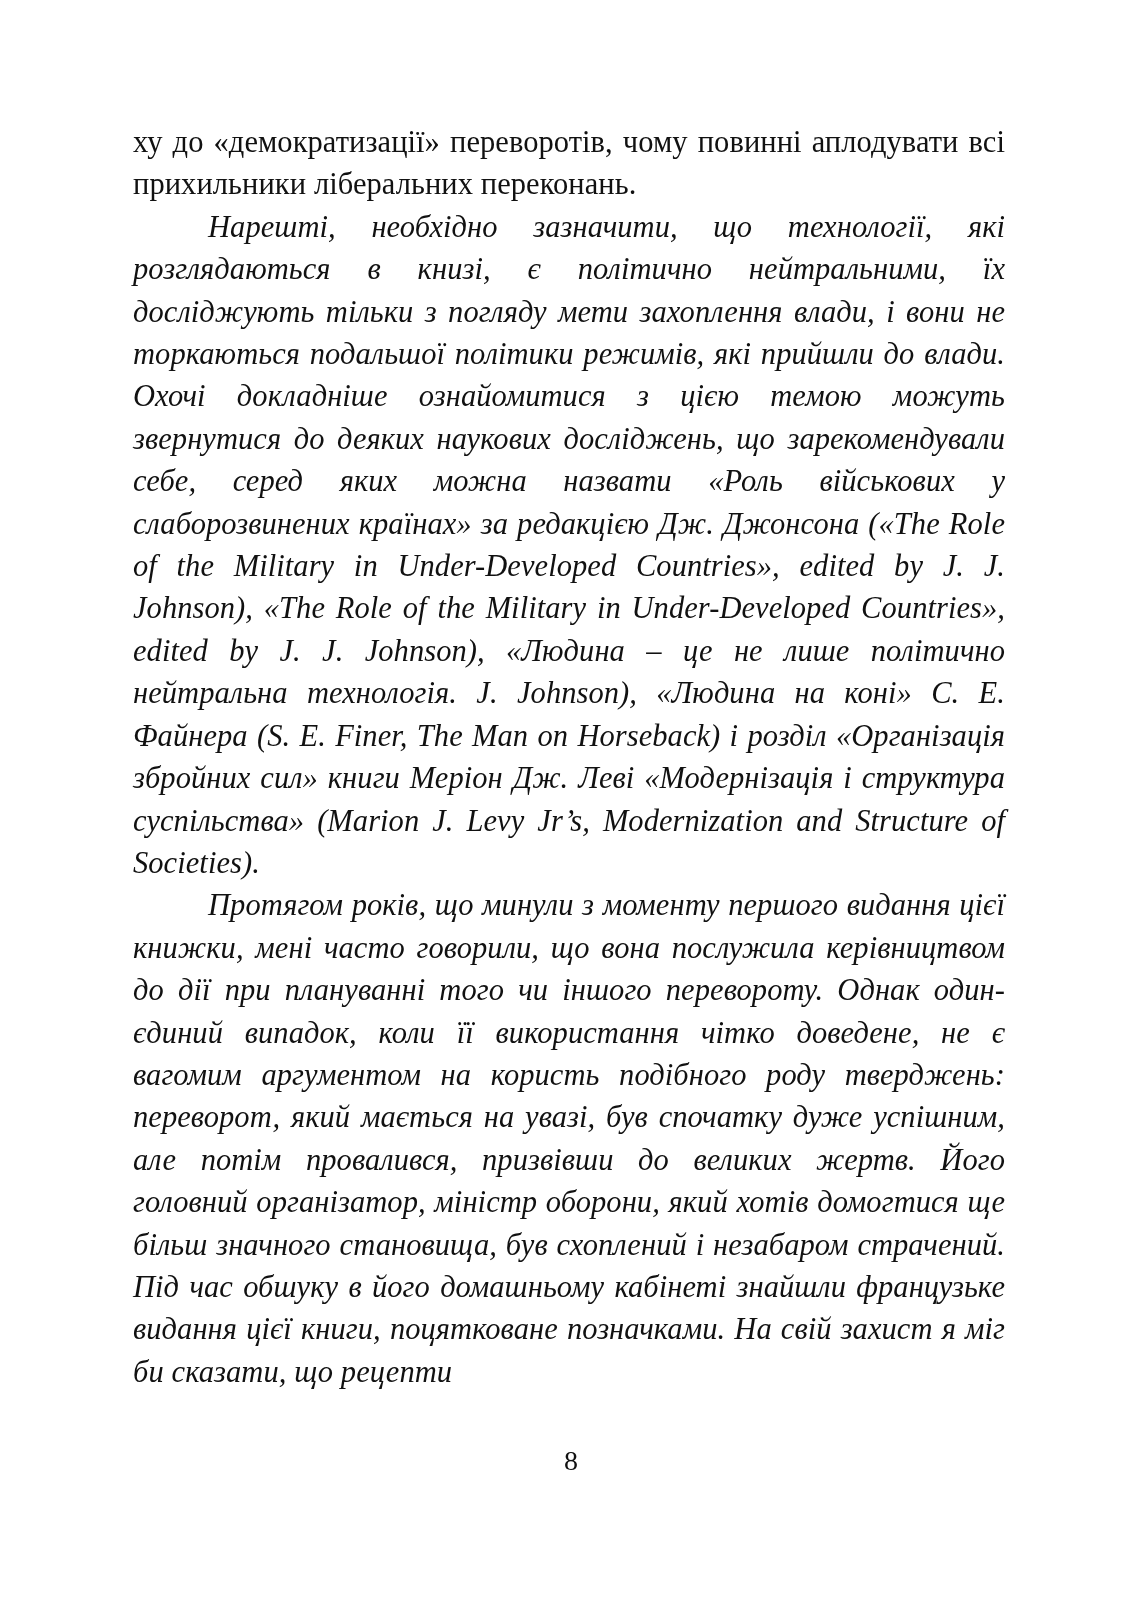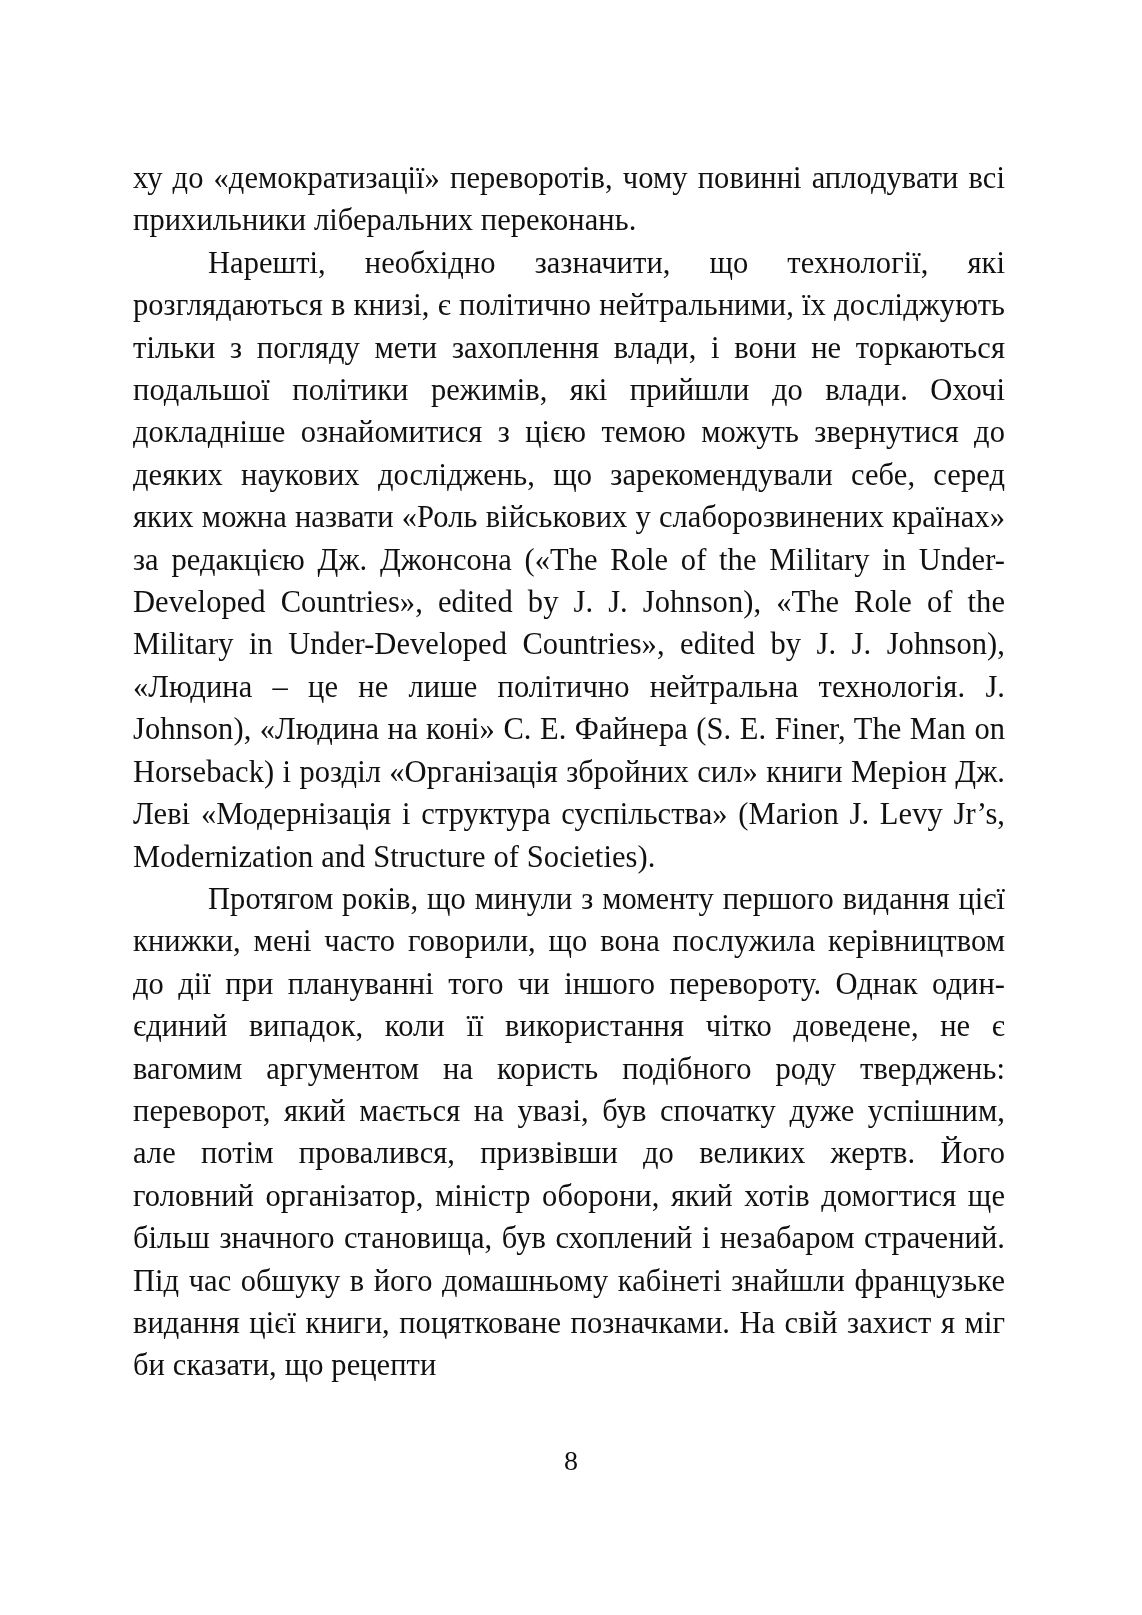--- a/index.html
+++ b/index.html
@@ -15,37 +15,37 @@
     background: #ffffff;
     margin: 0 auto;
     overflow: hidden;
     box-sizing: border-box;
   }
   .text-block {
     position: absolute;
     left: 133px;
     top: 121px;
     width: 872px;
-    margin-top: 36px;
   }
   .para {
     margin: 0;
     font-family: "Liberation Serif", "DejaVu Serif", serif;
     font-size: 30.5px;
     line-height: 42.4px;
     color: #111111;
     text-align: justify;
     text-justify: inter-word;
     hyphens: manual;
     -webkit-hyphens: manual;
     word-spacing: 0.005em;
     letter-spacing: 0.002em;
   }
   .para.indent {
     text-indent: 75px;
+    font-style: italic;
   }
   .para + .para {
     margin-top: 0;
   }
   
   .page-number {
     position: absolute;
     left: 0;
     right: 0;
     top: 1443px;

